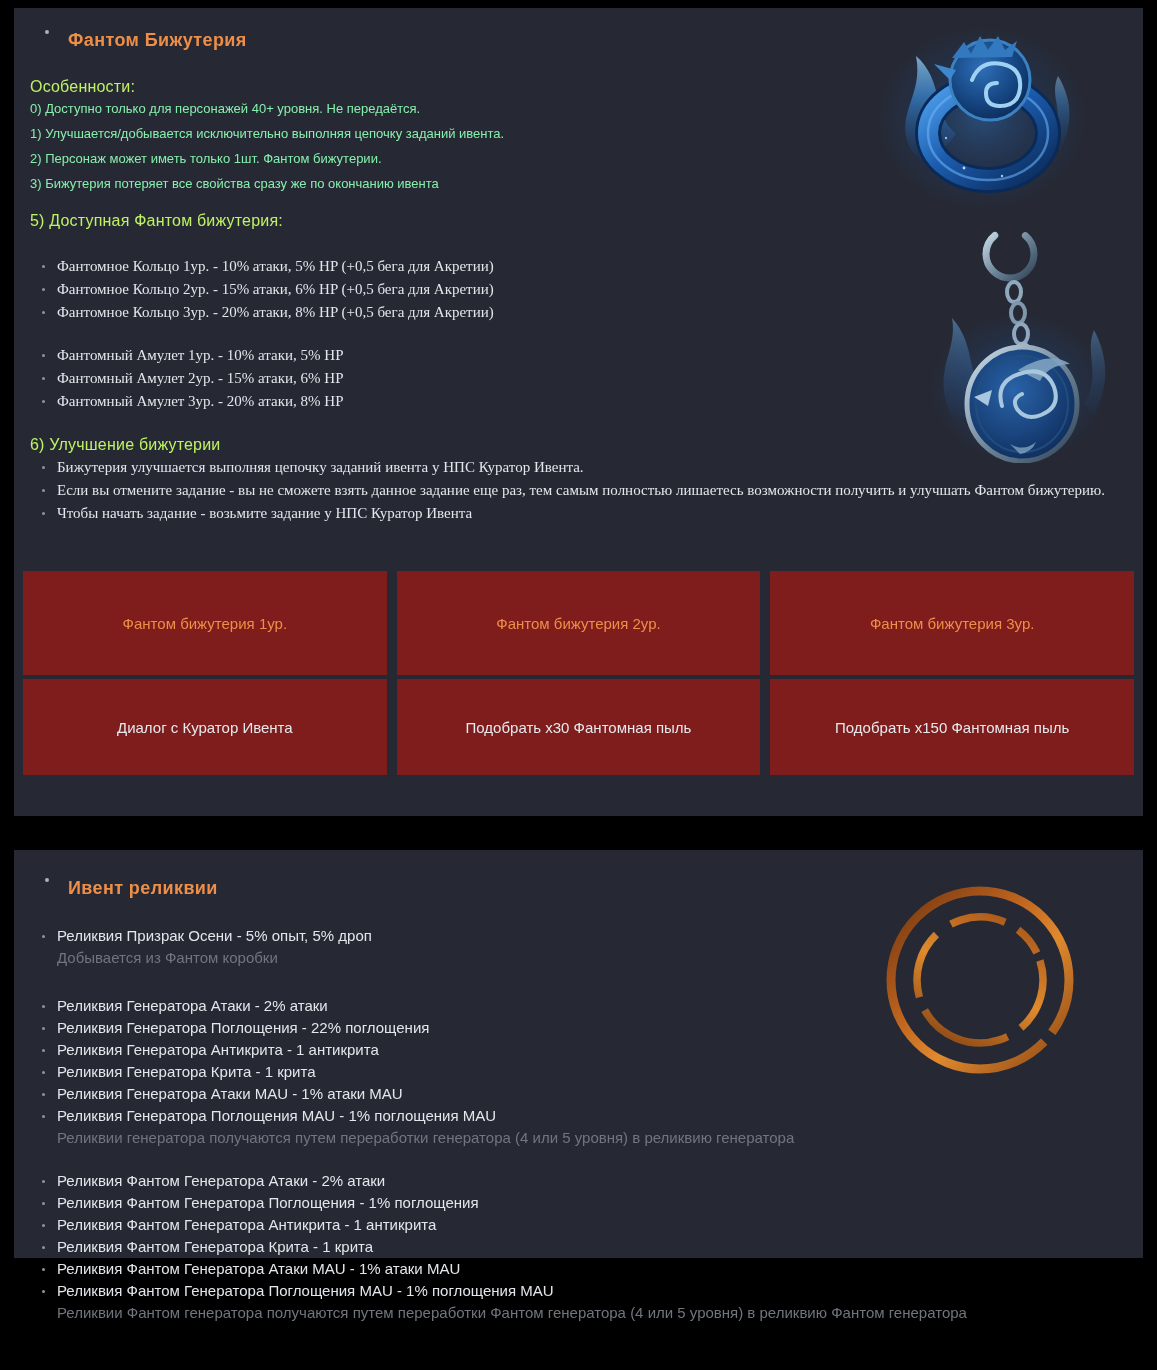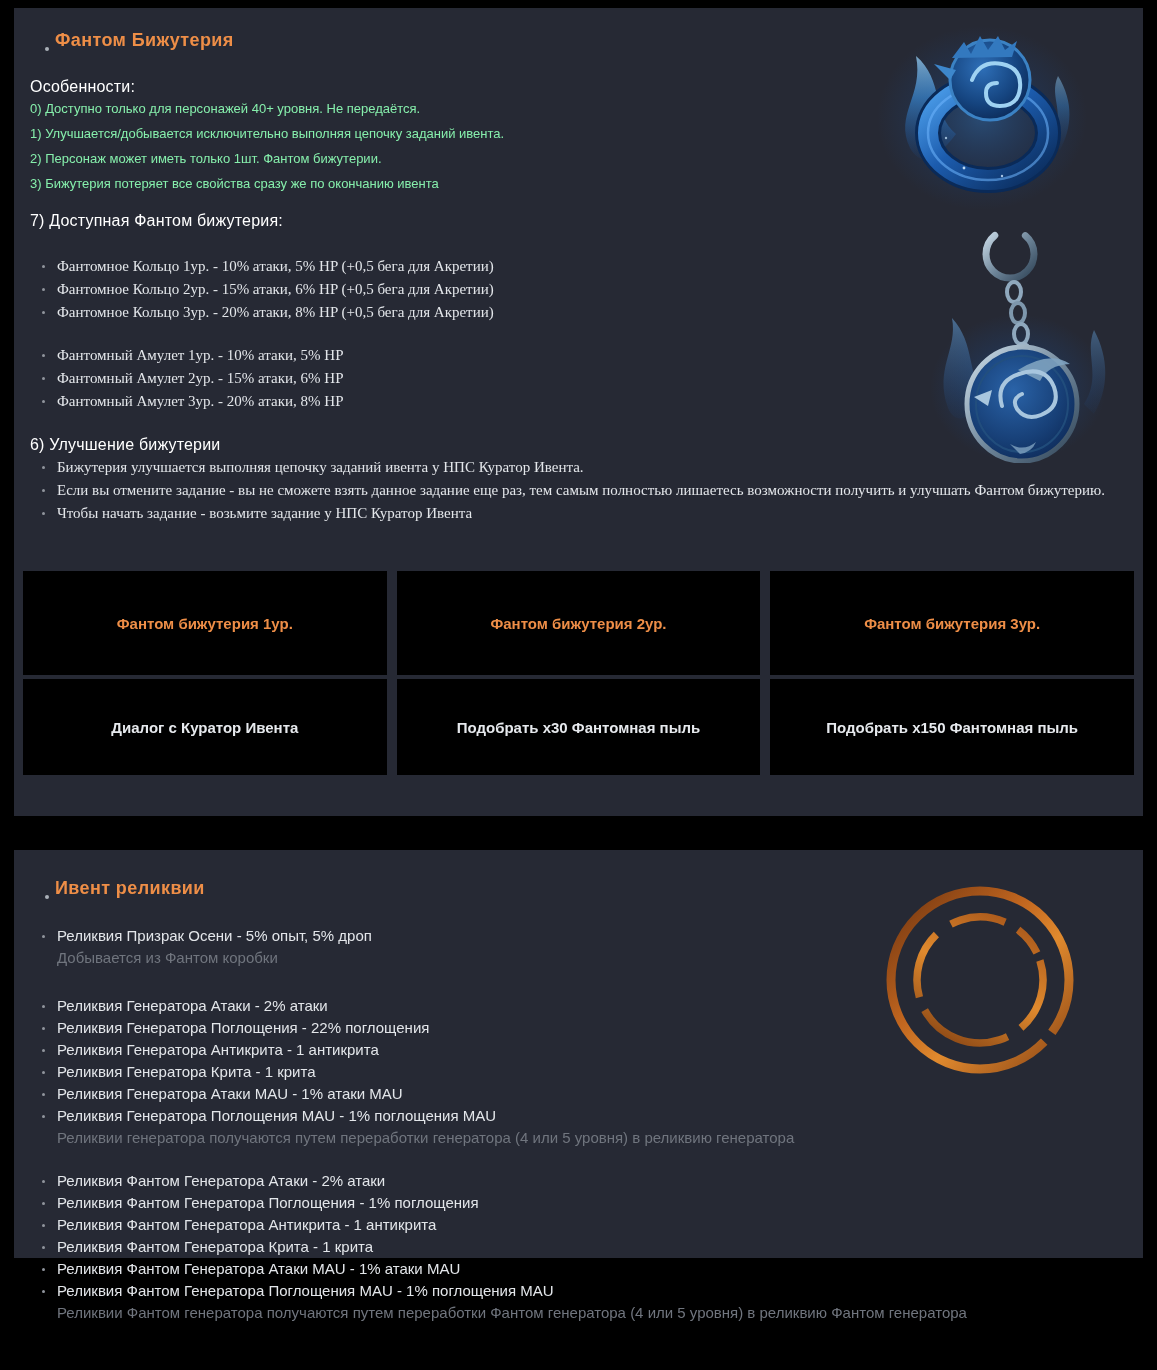--- a/index.html
+++ b/index.html
@@ -6,41 +6,41 @@
   html,body { background:#000; }
   body { font-family:"Liberation Sans", sans-serif; }
   .canvas { position:relative; width:1157px; height:1370px; background:#000000; overflow:hidden; }
 
   .panel { position:absolute; left:14px; width:1129px; background:#262934; }
   .panel-1 { top:8px;  height:808px; }
   .panel-2 { top:850px; height:408px; }
 
   .abs { position:absolute; }
 
-  .panel-title { display:flex; align-items:flex-end; gap:6px; }
+  .panel-title { display:flex; align-items:flex-start; gap:19px; }
   .panel-title .dot { width:4px; height:4px; border-radius:50%; background:#aab0b8; }
   .panel-title h1 { font-size:18px; font-weight:bold; letter-spacing:.4px; color:#ee8e47; }
 
-  .blue-heading { color:#ffffff; font-size:16px; letter-spacing:.2px; }
+  .blue-heading { color:#bef264; font-size:16px; letter-spacing:.2px; }
 
   .body-text { color:#86efac; font-size:13px; }
   .features p { line-height:25px; }
 
   ul.dotted { list-style:none; }
   ul.dotted li { position:relative; padding-left:16px; color:#e3e6ea; font-size:15px; }
   ul.dotted.lh23 li { line-height:23px;font-family:Liberation Serif, serif; }
   ul.dotted.lh22 li { line-height:22px; }
   ul.dotted li::before { content:""; position:absolute; left:1px; top:10px; width:3px; height:3px; border-radius:50%; background:#90959d; }
 
   .note { color:#70757e; font-size:15px; line-height:22px; padding-left:16px; }
 
   .cards { position:absolute; left:9px; right:9px; top:563px;
            display:grid; grid-template-columns:1fr 1fr 1fr; grid-template-rows:104px 96px;
            column-gap:10px; row-gap:4px; }
-  .card-cell { background:#000000; display:flex; align-items:center; justify-content:center; text-align:right;font-weight:bold; }
+  .card-cell { background:#7f1d1d; display:flex; align-items:center; justify-content:center; text-align:right; }
   .card-cell.head { color:#ee8e47; font-size:15px; }
   .card-cell.task { color:#e6e9ed; font-size:15px; }
 
   .artwork { position:absolute; pointer-events:none; }
 </style>
 </head>
 <body>
 
 <div class="canvas">
 
@@ -53,21 +53,21 @@
 
     <div class="abs blue-heading" style="left:16px; top:70px;">Особенности:</div>
 
     <div class="abs features body-text" style="left:16px; top:88px;">
       <p>0) Доступно только для персонажей 40+ уровня. Не передаётся.</p>
       <p>1) Улучшается/добывается исключительно выполняя цепочку заданий ивента.</p>
       <p>2) Персонаж может иметь только 1шт. Фантом бижутерии.</p>
       <p>3) Бижутерия потеряет все свойства сразу же по окончанию ивента</p>
     </div>
 
-    <div class="abs blue-heading" style="left:16px; top:204px;">7) Доступная Фантом бижутерия:</div>
+    <div class="abs blue-heading" style="left:16px; top:204px;">5) Доступная Фантом бижутерия:</div>
 
     <ul class="abs dotted lh23" style="left:27px; top:247px;">
       <li>Фантомное Кольцо 1ур. - 10% атаки, 5% HP (+0,5 бега для Акретии)</li>
       <li>Фантомное Кольцо 2ур. - 15% атаки, 6% HP (+0,5 бега для Акретии)</li>
       <li>Фантомное Кольцо 3ур. - 20% атаки, 8% HP (+0,5 бега для Акретии)</li>
     </ul>
 
     <ul class="abs dotted lh23" style="left:27px; top:336px;">
       <li>Фантомный Амулет 1ур. - 10% атаки, 5% HP</li>
       <li>Фантомный Амулет 2ур. - 15% атаки, 6% HP</li>

